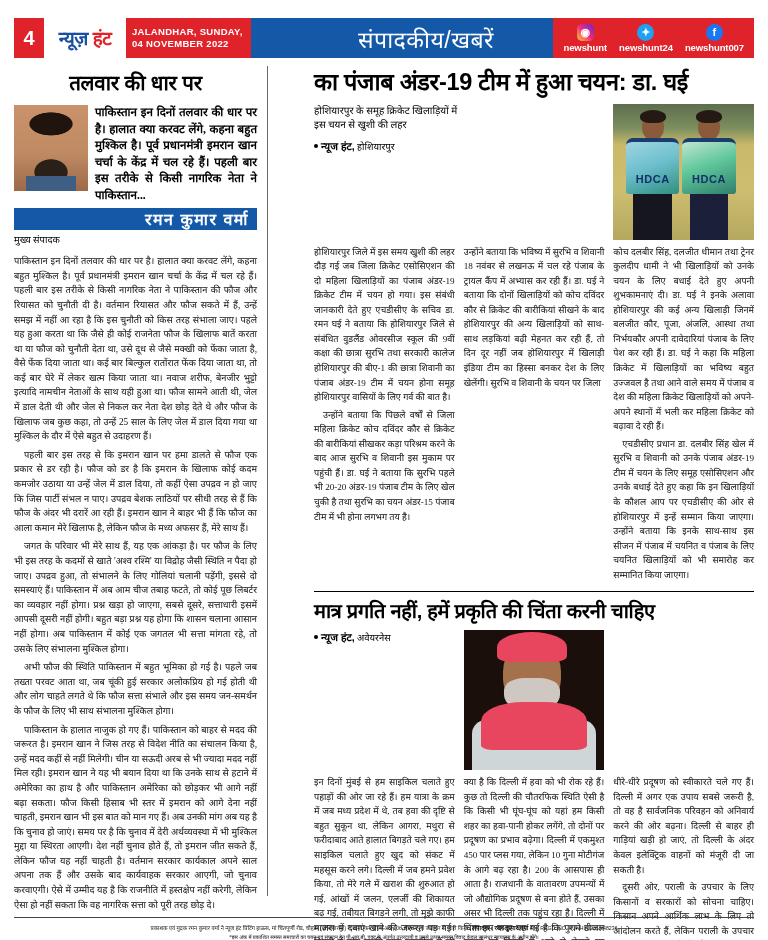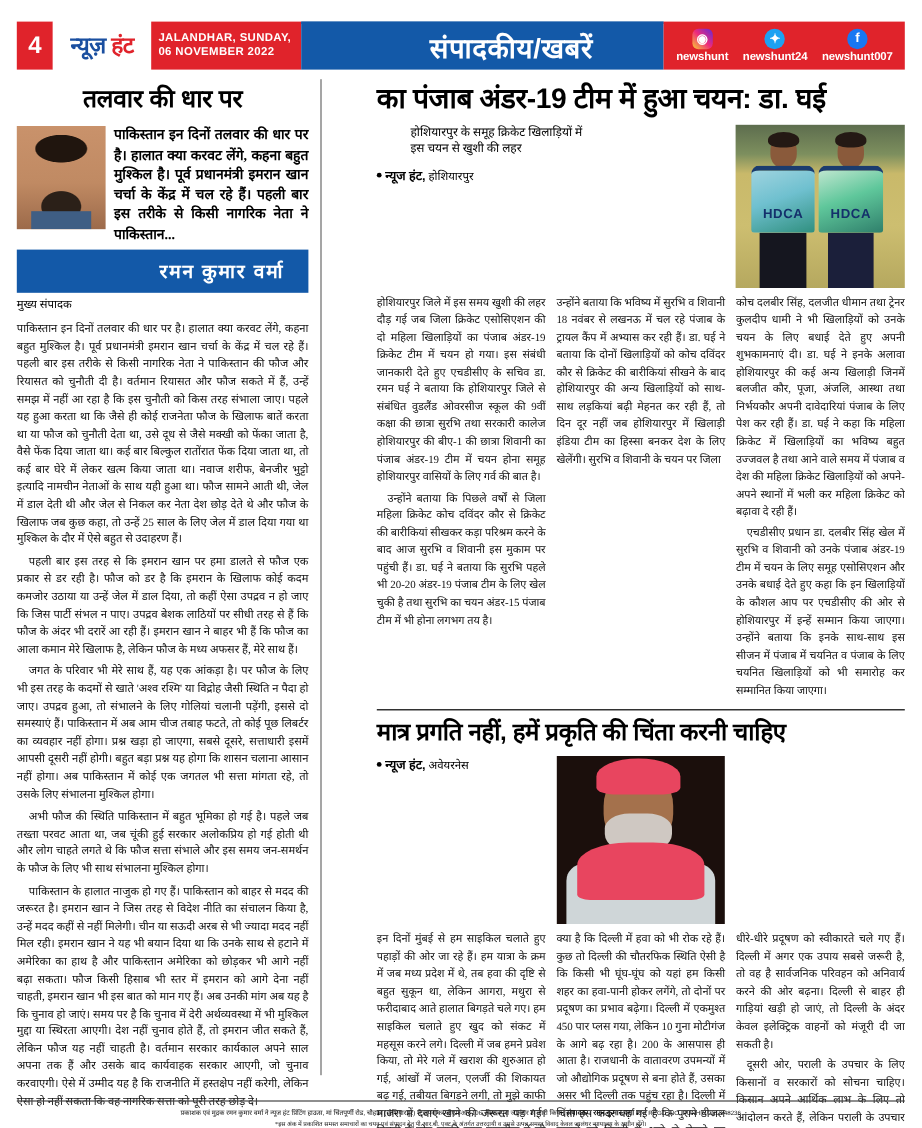--- a/index.html
+++ b/index.html
@@ -72,21 +72,21 @@
     min-width: 118px;
   }
   .mh-section {
     background: #1359a8;
     flex: 1 1 auto;
     display: flex;
     align-items: center;
     justify-content: center;
     color: #ffffff;
     font-family: "Liberation Sans", sans-serif;
-    font-weight: bold;
+    font-weight: normal;
     font-size: 23px;
     letter-spacing: 0.5px;
     border-top: 2px solid #1359a8;
     padding-left: 48px;
   }
   .mh-social {
     background: #e0232b;
     display: flex;
     align-items: center;
     gap: 12px;
@@ -171,26 +171,26 @@
   .edit-intro {
     font-size: 11.6px;
     line-height: 1.42;
     text-align: justify;
     color: #000;
     font-weight: 600;
   }
   .byline-bar {
     background: #1359a8;
     margin-top: 4px;
-    height: 36px;
+    height: 22px;
     position: relative;
     display: flex;
     align-items: center;
     justify-content: flex-end;
-    padding-right: 20px;
+    padding-right: 8px;
   }
   .byline-name {
     font-family: "Liberation Sans", sans-serif;
     font-weight: bold;
     font-size: 16px;
     color: #ffffff;
     letter-spacing: 1.5px;
   }
   .byline-role {
     text-align: left;
@@ -217,21 +217,20 @@
     color: #000;
     letter-spacing: -0.3px;
     margin: 2px 0 7px 0;
   }
   .sub-deck {
     font-size: 10px;
     line-height: 1.45;
     color: #000;
     margin-bottom: 6px;
     width: 52%;
-    margin-left: 28px;
   }
   .news-credit {
     font-size: 9.5px;
     margin-bottom: 7px;
     color: #000;
   }
   .news-credit b {
     font-family: "Liberation Sans", sans-serif;
     font-size: 10.5px;
   }
@@ -402,21 +401,21 @@
   <div class="masthead">
     <div class="mh-pageno">4</div>
     <div class="mh-logo">
       <span class="mh-logo-text">
         <span class="mh-logo-a">न्यूज़</span>
         <span class="mh-logo-b">हंट</span>
       </span>
     </div>
     <div class="mh-dateblock">
       <span>JALANDHAR, SUNDAY,</span>
-      <span>06 NOVEMBER 2022</span>
+      <span>04 NOVEMBER 2022</span>
     </div>
     <div class="mh-section">संपादकीय/खबरें</div>
     <div class="mh-social">
       <div class="soc">
         <span class="soc-badge soc-ig">◉</span>
         <span class="soc-label">newshunt</span>
       </div>
       <div class="soc">
         <span class="soc-badge soc-tw">✦</span>
         <span class="soc-label">newshunt24</span>

